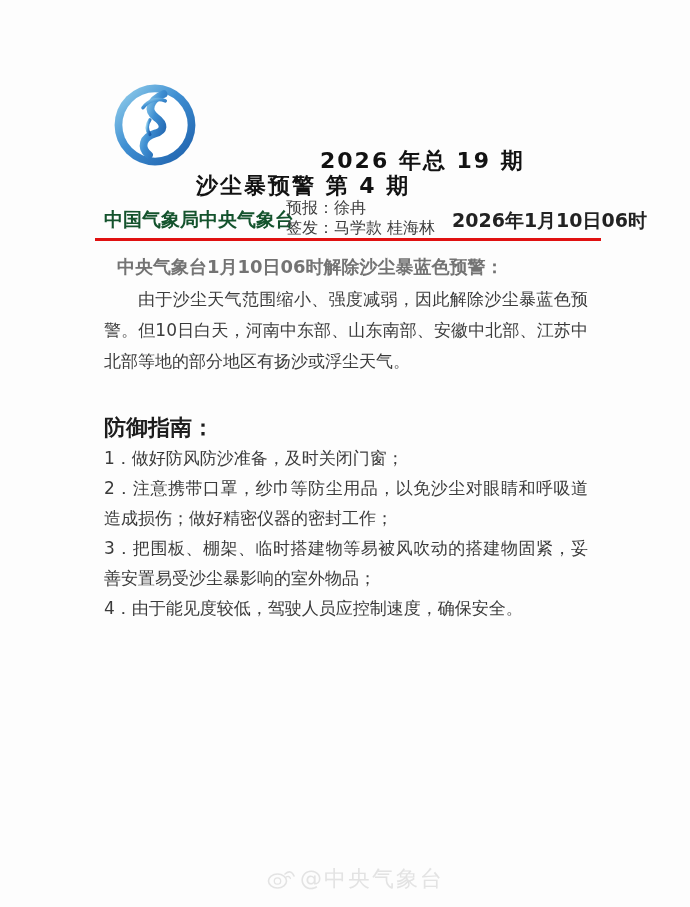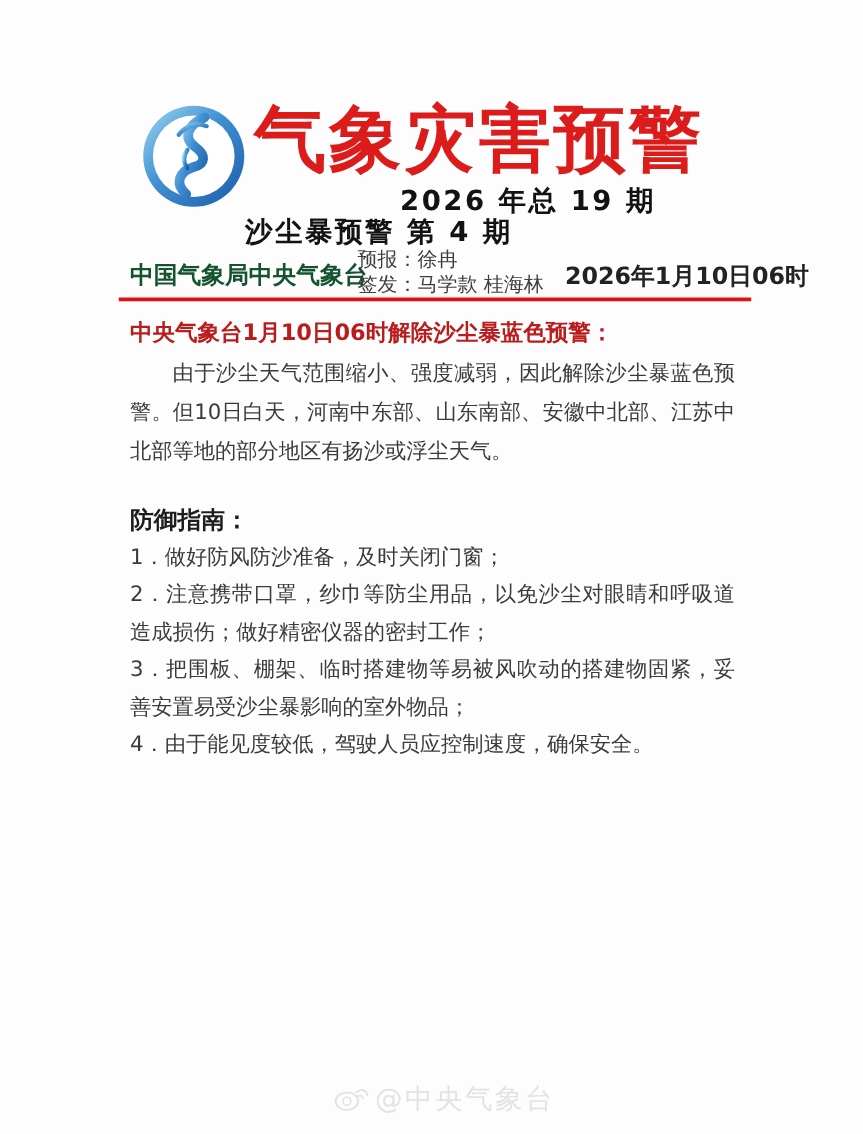--- a/index.html
+++ b/index.html
@@ -92,35 +92,36 @@
   .doc-body {
     position: absolute;
     left: 104px;
     top: 253px;
     width: 484px;
     color: #3b3b3b;
     font-size: 17px;
   }
   .headline {
     font-weight: bold;
-    color: #b91c1c;
+    color: #737373;
     font-size: 18px;
     line-height: 28px;
+    margin-left: 13px;
   }
   .para {
     margin-top: 3px;
     text-indent: 2em;
     line-height: 31px;
     text-align: justify;
   }
   .guide-title {
-    margin-top: 24px;
+    margin-top: 36px;
     font-weight: bold;
     color: #1d1d1d;
-    font-size: 19px;
+    font-size: 22px;
     line-height: 30px;
   }
   .guide-item {
     line-height: 30px;
     text-align: justify;
   }
   .footer {
     position: absolute;
     left: 0;
     top: 864px;
@@ -150,21 +151,20 @@
         <stop offset="1" stop-color="#1b5ca8"></stop>
       </linearGradient>
     </defs>
     <circle cx="50" cy="50" r="47" fill="url(#lg)"></circle>
     <circle cx="50" cy="50" r="38" fill="#ffffff"></circle>
     <path d="M60 14 C 44 21, 40 33, 51 41 C 62 49, 61 57, 50 60 C 36 64, 32 76, 43 85" fill="none" stroke="url(#lg)" stroke-width="9" stroke-linecap="round"></path>
     <path d="M36 30 C 42 22, 52 18, 62 22" fill="none" stroke="url(#lg)" stroke-width="4" stroke-linecap="round"></path>
     <path d="M44 44 C 40 50, 40 56, 44 61" fill="none" stroke="url(#lg)" stroke-width="4" stroke-linecap="round"></path>
   </svg>
 
-  <div class="main-title">气象灾害预警</div>
 
   <div class="issue-line">2026 年总 19 期</div>
   <div class="sub-issue-line">沙尘暴预警 第 4 期</div>
 
   <div class="org-name">中国气象局中央气象台</div>
   <div class="signers">
     <div>预报：徐冉</div>
     <div>签发：马学款 桂海林</div>
   </div>
   <div class="datetime">2026年1月10日06时</div>

